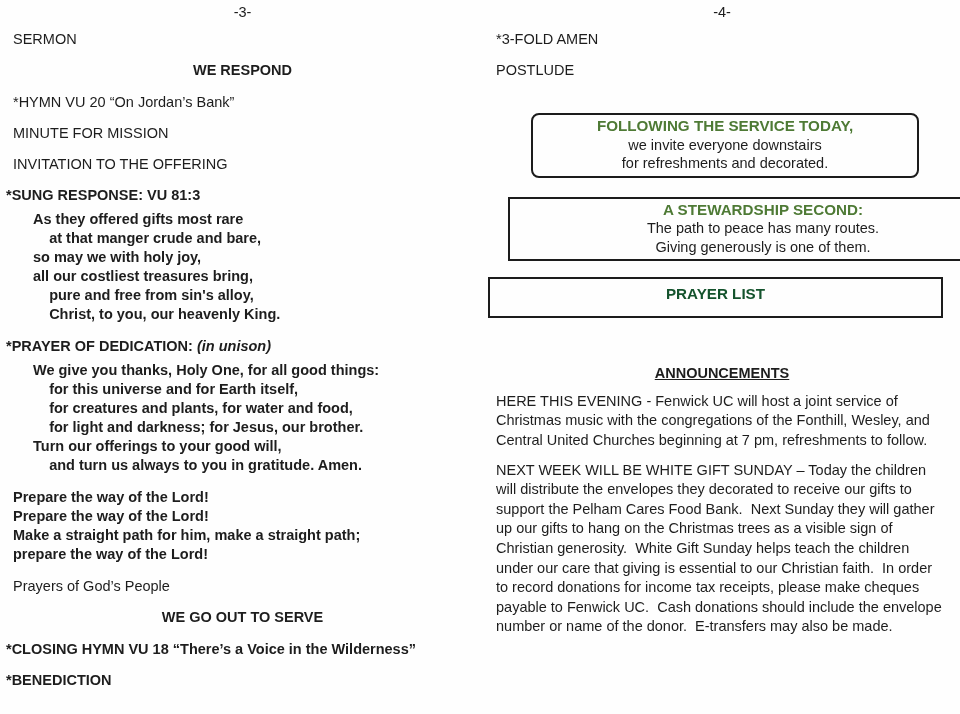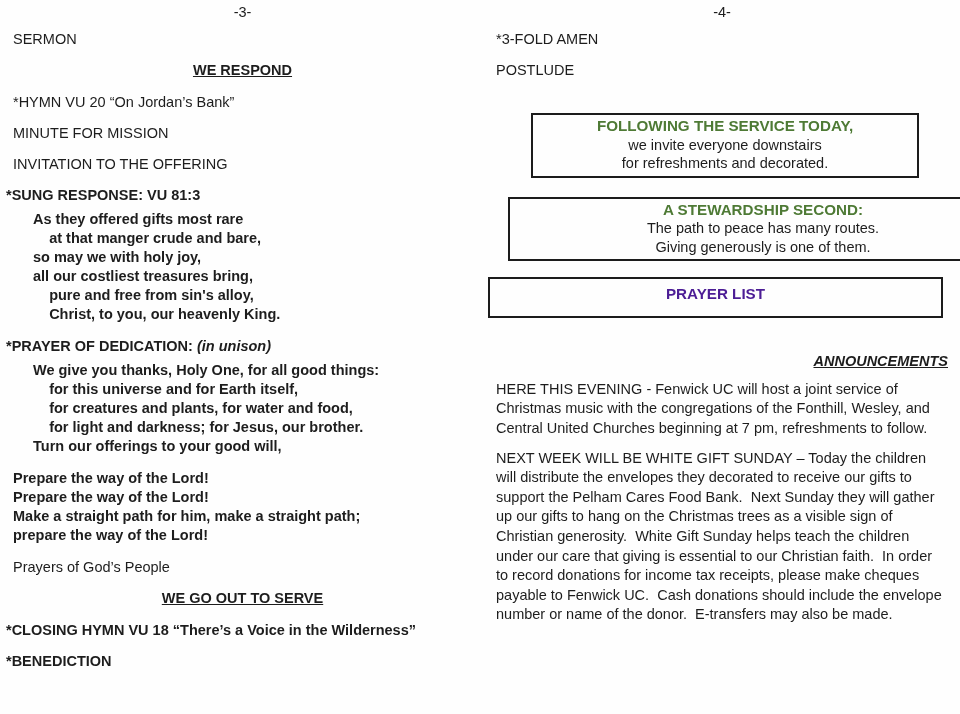--- a/index.html
+++ b/index.html
@@ -10,43 +10,43 @@
   }
   .col { position:absolute; top:0; box-sizing:border-box; }
   .col-left  { left:0;   width:480px; padding:3px 8px 0 13px; }
   .col-right { left:480px; width:480px; padding:3px 12px 0 16px; }
 
   .pgnum { text-align:center; margin-bottom:8px; }
   .line  { margin-bottom:12px; white-space:pre-wrap; }
   .bold  { font-weight:bold; }
   .hang  { margin-left:-7px; }
   .center-head { text-align:center; margin-bottom:13px; }
-  .center-head span { font-weight:bold; text-decoration:underline; }
+  .center-head span { font-weight:bold; }
 
   .verse-head { margin-bottom:5px; white-space:pre-wrap; }
   .verse-block { margin-bottom:13px; }
   .verse-block > div { white-space:pre-wrap; font-weight:bold;margin-left:20px; }
   .mixed-block { margin-bottom:13px; }
   .mixed-block > div { white-space:pre-wrap; }
   .note-italic { font-style:italic; font-weight:bold; }
 
   .notice {
     border:2px solid #1c1c1c; text-align:center; box-sizing:border-box;
     line-height:18.5px; padding:2px 4px 3px 4px;
   }
   .notice .nhead { font-weight:bold; font-size:15.2px; }
-  .notice-following  { margin-left:35px;  width:388px; margin-top:33px; }
+  .notice-following  { margin-left:35px;  width:388px; margin-top:33px;border-radius:8px; }
   .notice-stewardship{ margin-left:12px;  width:510px; margin-top:19px; }
   .notice-prayerlist {
     margin-left:-8px; width:455px; margin-top:16px;
     text-align:center; padding:5px 11px 12px 11px; line-height:19.8px;
   }
   .notice-prayerlist .nbody { text-align:left; white-space:pre-wrap; margin-top:5px; }
 
-  .announce-head { text-align:right; margin-top:34px; margin-bottom:9px;font-style:italic; }
+  .announce-head { text-align:center; margin-top:46px; margin-bottom:9px; }
   .announce-head span { font-weight:bold; text-decoration:underline; }
   .para { white-space:pre-wrap; margin-bottom:10px; line-height:19.6px; }
 </style>
 </head>
 <body>
 
 <div class="sheet">
 
   <div class="col col-left">
     <div class="pgnum">-3-</div>
@@ -71,20 +71,21 @@
       <div>    Christ, to you, our heavenly King.</div>
     </div>
 
     <div class="verse-head bold hang"><span>*PRAYER OF DEDICATION: </span><span class="note-italic">(in unison)</span></div>
     <div class="verse-block">
       <div>We give you thanks, Holy One, for all good things:</div>
       <div>    for this universe and for Earth itself,</div>
       <div>    for creatures and plants, for water and food,</div>
       <div>    for light and darkness; for Jesus, our brother.</div>
       <div>Turn our offerings to your good will,</div>
+      <div>    and turn us always to you in gratitude. Amen.</div>
     </div>
 
     <div class="mixed-block">
       <div class="bold">Prepare the way of the Lord!</div>
       <div class="bold">Prepare the way of the Lord!</div>
       <div class="bold">Make a straight path for him, make a straight path;</div>
       <div class="bold">prepare the way of the Lord!</div>
     </div>
 
     <div class="line">Prayers of God’s People</div>
@@ -109,21 +110,21 @@
       <div>for refreshments and decorated.</div>
     </div>
 
     <div class="notice notice-stewardship">
       <div class="nhead" style="color: rgb(78, 122, 53);">A STEWARDSHIP SECOND:</div>
       <div>The path to peace has many routes.</div>
       <div>Giving generously is one of them.</div>
     </div>
 
     <div class="notice notice-prayerlist">
-      <div class="nhead" style="color: #4c1d95;">PRAYER LIST</div>
+      <div class="nhead" style="color: #14532d;">PRAYER LIST</div>
     </div>
 
     <div class="announce-head">
       <span>ANNOUNCEMENTS</span>
     </div>
 
     <div class="para">HERE THIS EVENING - Fenwick UC will host a joint service of Christmas music with the congregations of the Fonthill, Wesley, and Central United Churches beginning at 7 pm, refreshments to follow.</div>
     <div class="para">NEXT WEEK WILL BE WHITE GIFT SUNDAY – Today the children will distribute the envelopes they decorated to receive our gifts to support the Pelham Cares Food Bank.  Next Sunday they will gather up our gifts to hang on the Christmas trees as a visible sign of Christian generosity.  White Gift Sunday helps teach the children under our care that giving is essential to our Christian faith.  In order to record donations for income tax receipts, please make cheques payable to Fenwick UC.  Cash donations should include the envelope number or name of the donor.  E-transfers may also be made.</div>
   </div>
 

